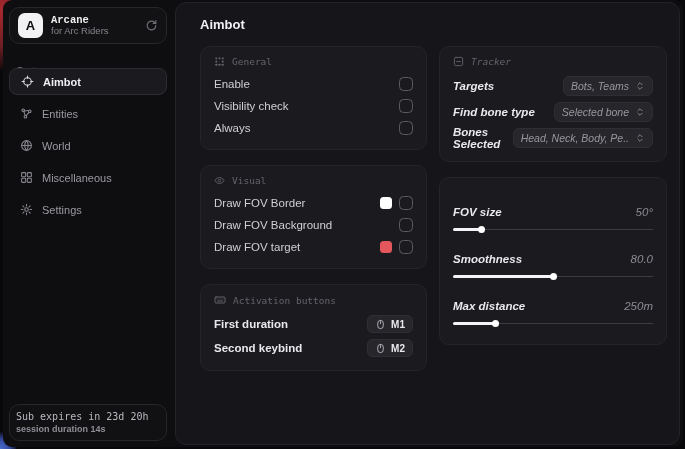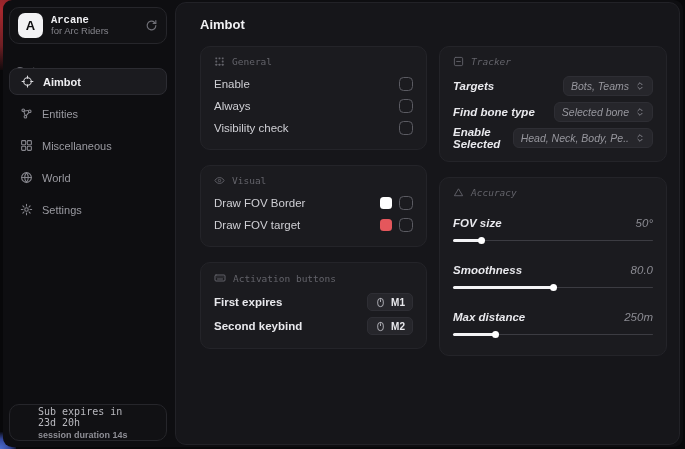--- a/index.html
+++ b/index.html
@@ -43,21 +43,21 @@
     color:#9a9aa1; font-size:11px; border-radius:8px; margin-bottom:5px; cursor:pointer;
   }
   .nav-item .nv-icon { display:flex; color:#86868d; }
   .nav-item.active {
     background:#1b1b1f; border:1px solid #2c2c32; color:#eeeef1; font-weight:bold;
   }
   .nav-item.active .nv-icon { color:#dcdce0; }
   .sub-box {
     position:absolute; left:6px; bottom:6px; width:158px; height:37px;
     border:1px solid #26262b; border-radius:10px; background:#111114;
-    display:flex; flex-direction:column; justify-content:center; padding:0 28px; gap:2px;
+    display:flex; flex-direction:column; justify-content:center; padding:0 6px; gap:2px;
   }
   .sub-line1 { color:#b9b9bf; font-family:"DejaVu Sans Mono", monospace; font-size:10px; }
   .sub-line2 { color:#8e8e95; font-size:9px; font-weight:bold; }
   
   .main {
     position:absolute; left:172px; top:2px; right:3px; bottom:2px;
     background:#16161a; border:1px solid #222227; border-radius:11px;
     padding:14px 12px 0 24px;
   }
   .page-title { color:#f1f1f4; font-size:13px; font-weight:bold; margin-bottom:14px; }
@@ -159,39 +159,39 @@
               <circle cx="18" cy="8" r="2.4"></circle>
               <circle cx="10" cy="18" r="2.4"></circle>
             <path d="M8 7.5l7-1M7 8l2.5 7.6M16.5 10l-5 6"></path>
           </svg>
         </span>
         <span>Entities</span>
       </div>
 
       <div class="nav-item">
         <span class="nv-icon">
+          <svg width="13" height="13" viewBox="0 0 24 24" fill="none" stroke="currentColor" stroke-width="2" stroke-linecap="round">
+            <circle cx="12" cy="12" r="9"></circle>
+              <path d="M3 12h18"></path>
+              <path d="M12 3a14 14 0 0 1 0 18a14 14 0 0 1 0-18"></path>
+          </svg>
+        </span>
+        <span>World</span>
+      </div>
+
+      <div class="nav-item">
+        <span class="nv-icon">
           <svg width="13" height="13" viewBox="0 0 24 24" fill="none" stroke="currentColor" stroke-width="2" stroke-linejoin="round">
             <rect x="3" y="3" width="7.5" height="7.5" rx="1.5"></rect>
               <rect x="13.5" y="3" width="7.5" height="7.5" rx="1.5"></rect>
             <rect x="3" y="13.5" width="7.5" height="7.5" rx="1.5"></rect>
               <rect x="13.5" y="13.5" width="7.5" height="7.5" rx="1.5"></rect>
           </svg>
         </span>
         <span>Miscellaneous</span>
-      </div>
-
-      <div class="nav-item">
-        <span class="nv-icon">
-          <svg width="13" height="13" viewBox="0 0 24 24" fill="none" stroke="currentColor" stroke-width="2" stroke-linecap="round">
-            <circle cx="12" cy="12" r="9"></circle>
-              <path d="M3 12h18"></path>
-              <path d="M12 3a14 14 0 0 1 0 18a14 14 0 0 1 0-18"></path>
-          </svg>
-        </span>
-        <span>World</span>
       </div>
 
       <div class="nav-item">
         <span class="nv-icon">
           <svg width="13" height="13" viewBox="0 0 24 24" fill="none" stroke="currentColor" stroke-width="2" stroke-linecap="round">
             <circle cx="12" cy="12" r="3.2"></circle>
             <path d="M12 2.5v3M12 18.5v3M2.5 12h3M18.5 12h3M5.3 5.3l2.1 2.1M16.6 16.6l2.1 2.1M18.7 5.3l-2.1 2.1M7.4 16.6l-2.1 2.1"></path>
           </svg>
         </span>
         <span>Settings</span>
@@ -225,25 +225,25 @@
                   <rect x="17" y="17" width="4" height="4" rx="1"></rect>
               </svg>
             </span>
             <span>General</span>
           </div>
           <div class="row">
             <span class="row-label">Enable</span>
             <span class="checkbox"></span>
           </div>
           <div class="row">
+            <span class="row-label">Visibility check</span>
+            <span class="checkbox"></span>
+          </div>
+          <div class="row">
             <span class="row-label">Always</span>
-            <span class="checkbox"></span>
-          </div>
-          <div class="row">
-            <span class="row-label">Visibility check</span>
             <span class="checkbox"></span>
           </div>
         </div>
 
         <div class="card">
           <div class="card-head">
             <span class="ch-icon">
               <svg width="11" height="11" viewBox="0 0 24 24" fill="none" stroke="currentColor" stroke-width="2">
                 <path d="M2 12s3.5-6.5 10-6.5S22 12 22 12s-3.5 6.5-10 6.5S2 12 2 12z"></path>
                   <circle cx="12" cy="12" r="2.6"></circle>
@@ -252,40 +252,46 @@
             <span>Visual</span>
           </div>
           <div class="row">
             <span class="row-label">Draw FOV Border</span>
             <span class="row-right">
               <span class="swatch" style="background: rgb(255, 255, 255);"></span>
               <span class="checkbox"></span>
             </span>
           </div>
           <div class="row">
+            <span class="row-label">Draw FOV Background</span>
+            <span class="row-right">
+              <span class="checkbox"></span>
+            </span>
+          </div>
+          <div class="row">
             <span class="row-label">Draw FOV target</span>
             <span class="row-right">
               <span class="swatch" style="background: rgb(228, 87, 92);"></span>
               <span class="checkbox"></span>
             </span>
           </div>
         </div>
 
         <div class="card">
           <div class="card-head">
             <span class="ch-icon">
               <svg width="12" height="12" viewBox="0 0 24 24" fill="none" stroke="currentColor" stroke-width="2" stroke-linecap="round">
                 <rect x="2" y="6" width="20" height="12" rx="2"></rect>
                   <path d="M6 10h.01M10 10h.01M14 10h.01M18 10h.01M7 14h10"></path>
               </svg>
             </span>
             <span>Activation buttons</span>
           </div>
           <div class="row" style="min-height:24px">
-            <span class="row-label strong">First expires</span>
+            <span class="row-label strong">First duration</span>
             <span class="key-btn">
               <span class="km-icon">
                 <svg width="11" height="11" viewBox="0 0 24 24" fill="none" stroke="currentColor" stroke-width="2" stroke-linecap="round">
                   <rect x="6" y="3" width="12" height="18" rx="6"></rect>
                     <path d="M12 6v4"></path>
                 </svg>
               </span>
               <span>M1</span>
             </span>
           </div>
@@ -332,41 +338,33 @@
             <span class="dd-btn">
               <span>Selected bone</span>
               <span class="dd-icon">
                 <svg width="10" height="10" viewBox="0 0 24 24" fill="none" stroke="currentColor" stroke-width="2.4" stroke-linecap="round" stroke-linejoin="round">
                   <path d="M7 9l5-5 5 5M7 15l5 5 5-5"></path>
                 </svg>
               </span>
             </span>
           </div>
           <div class="row" style="min-height:26px">
-            <span class="row-label strong">Enable Selected</span>
+            <span class="row-label strong">Bones Selected</span>
             <span class="dd-btn">
               <span>Head, Neck, Body, Pe..</span>
               <span class="dd-icon">
                 <svg width="10" height="10" viewBox="0 0 24 24" fill="none" stroke="currentColor" stroke-width="2.4" stroke-linecap="round" stroke-linejoin="round">
                   <path d="M7 9l5-5 5 5M7 15l5 5 5-5"></path>
                 </svg>
               </span>
             </span>
           </div>
         </div>
 
         <div class="card">
-          <div class="card-head">
-            <span class="ch-icon">
-              <svg width="11" height="11" viewBox="0 0 24 24" fill="none" stroke="currentColor" stroke-width="2" stroke-linejoin="round">
-                <path d="M12 4 L21 19 H3 Z"></path>
-              </svg>
-            </span>
-            <span>Accuracy</span>
-          </div>
 
           <div class="acc-row">
             <div class="acc-head">
               <span class="row-label strong">FOV size</span>
               <span class="acc-value">50°</span>
             </div>
             <div class="slider">
               <div class="track"></div>
               <div class="fill" style="width: 14%;"></div>
               <div class="thumb" style="left: calc(14% - 3px);"></div>

